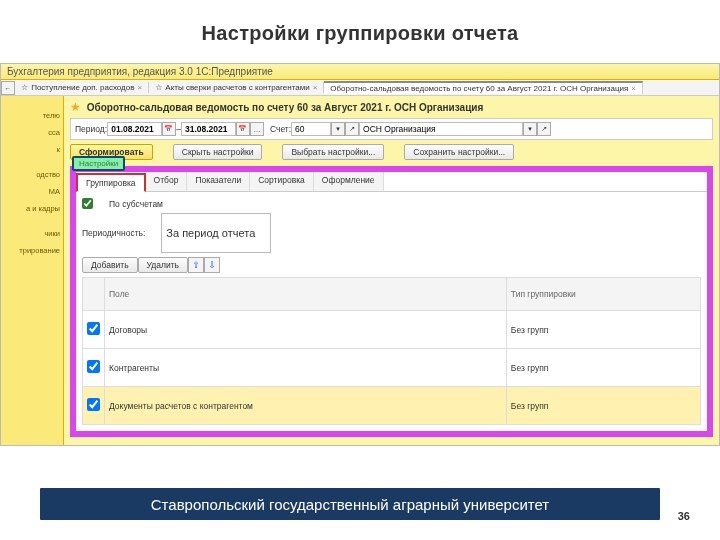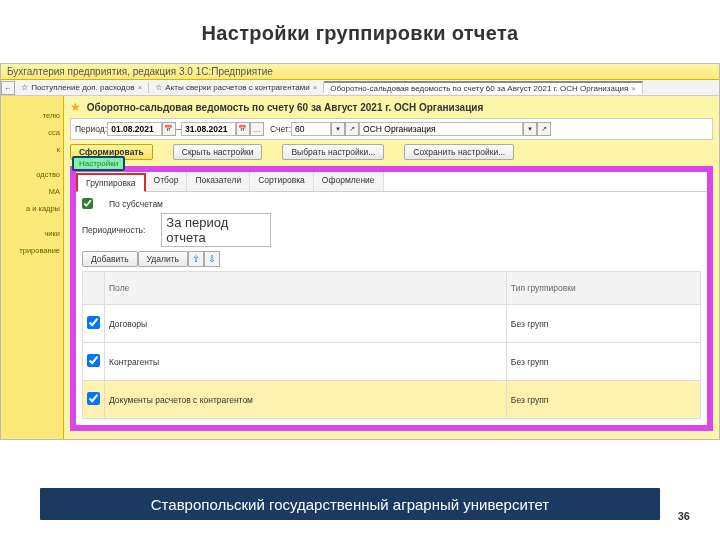--- a/index.html
+++ b/index.html
@@ -26,21 +26,21 @@
   .btn { border: 1px solid #aaa; background: linear-gradient(#fdfdfd,#e9e9e9); padding: 2px 8px; font-size: 8.5px; cursor: pointer; border-radius: 2px; }
   .btn.primary { background: linear-gradient(#fff7a0,#f7e06a); border-color: #c0a800; font-weight: bold; }
   .settings-panel { background: #fff; border: 6px solid #d946ef; }
   .settings-label { position: absolute; border: 2px solid #0c4a6e; color: #2e7d32; font-size: 8px; padding: 1px 5px; background: #86efac; border-radius: 2px; z-index: 5; }
   .tabs-settings { display: flex; border-bottom: 1px solid #ccc; font-size: 8.5px; }
   .tabs-settings .st-tab { padding: 3px 8px; border-right: 1px solid #ddd; cursor: pointer; background: #f4f4f4; }
   .tabs-settings .st-tab.active { background: #fff; border: 2px solid #d32f2f; border-bottom: 1px solid #fff; position: relative; top: 1px; color: #333; }
   .settings-body { padding: 6px; }
   .chk-row { display: flex; align-items: center; gap: 16px; font-size: 8.5px; margin-bottom: 4px; }
   .chk-row input[type="checkbox"] { accent-color: #2e7d32; width: 11px; height: 11px; cursor: pointer; }
-  .period-select { border: 1px solid #bbb; padding: 1px 4px; width: 110px; font-size: 13px; display: inline-block; }
+  .period-select { border: 1px solid #bbb; padding: 13px 4px; width: 110px; font-size: 11px; display: inline-block; }
   .tbl-actions { display: flex; margin: 4px 0; }
   .arrow-btn { width: 16px; height: 16px; border: 1px solid #aaa; background: #f4f4f4; display: inline-flex; align-items: center; justify-content: center; cursor: pointer; color: #2463c7; font-size: 9px; }
   table.grp { width: 100%; border-collapse: collapse; font-size: 8.5px; }
   table.grp th, table.grp td { border: 1px solid #ddd; padding: 11px 4px; text-align: left; }
   table.grp th { background: #f4f4f4; color: #666; font-weight: normal; }
   table.grp tr.selected td { background: #fff2b0; }
   .chkcell { width: 20px; text-align: center; }
   .footer-band { position: absolute; bottom: 20px; left: 40px; width: 620px; height: 32px; background: #1b3a63; color: #fff; font-size: 15px; display: flex; align-items: center; justify-content: center; overflow: hidden; border-radius: 1px; }
   .page-num { position: absolute; bottom: 18px; right: 30px; font-size: 11px; font-weight: bold; color: #333; }
   .acct-field { width: 40px; }

